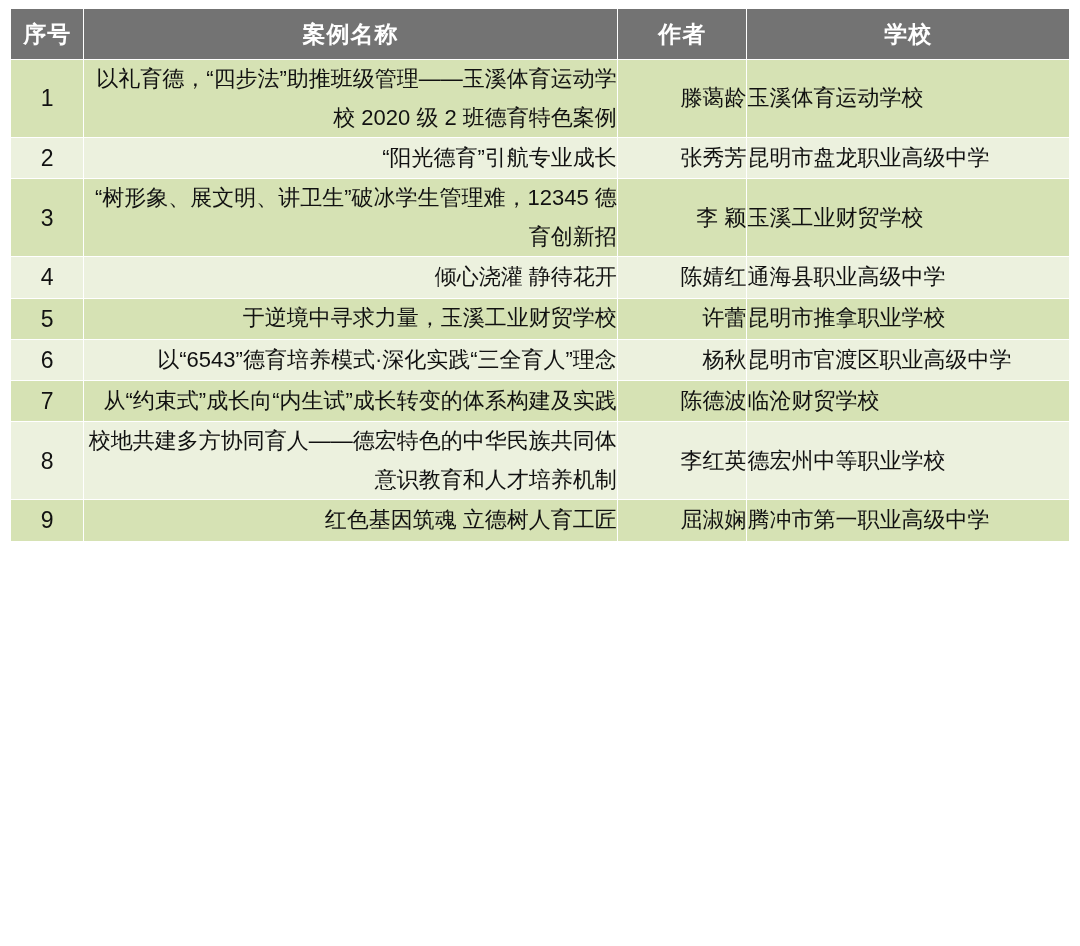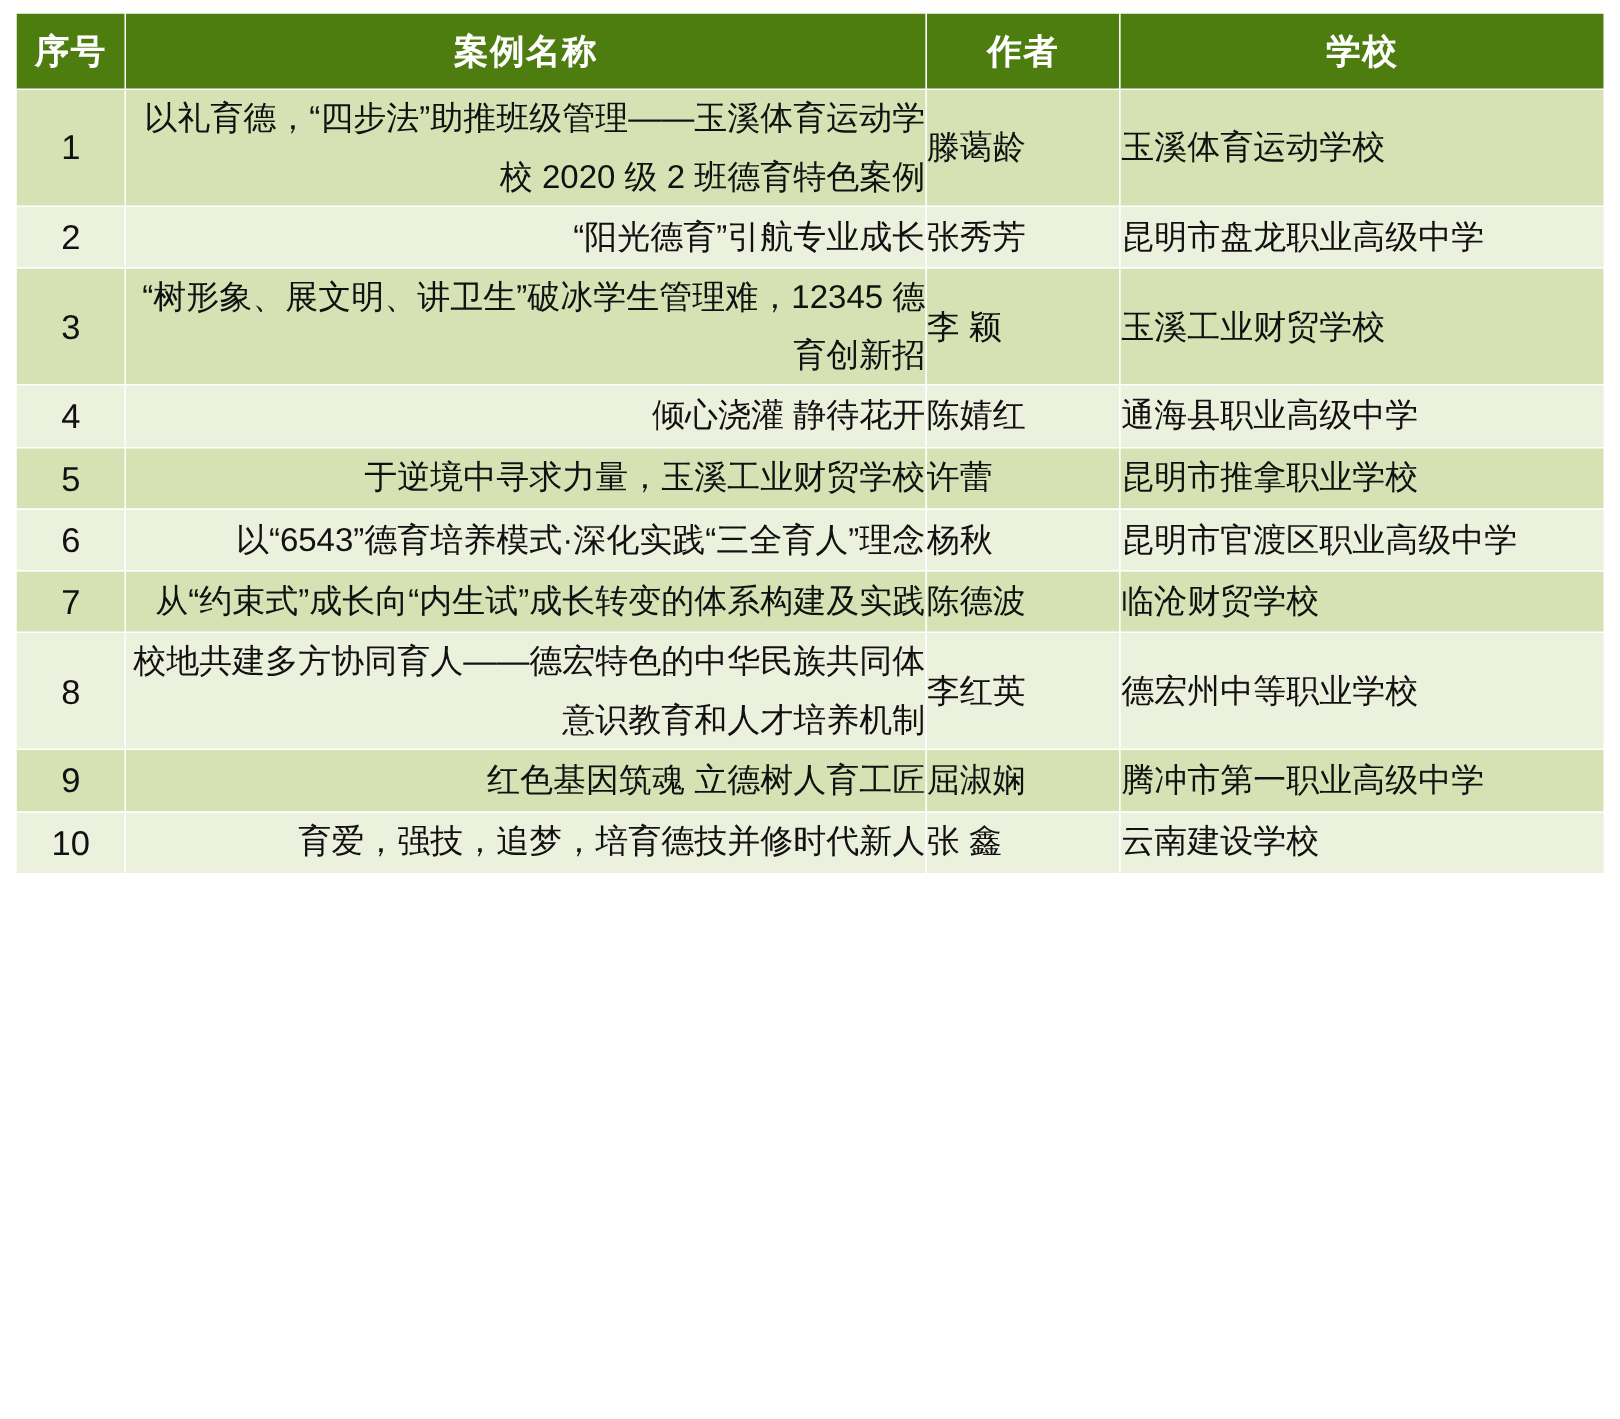--- a/index.html
+++ b/index.html
@@ -23,21 +23,21 @@
     width: 1060px;
     table-layout: fixed;
   }
   table.case-table th,
   table.case-table td {
     border: 1px solid #ffffff;
     padding: 0;
     vertical-align: middle;
   }
   thead th {
-    background: #4d7c0f;
+    background: #737373;
     color: #ffffff;
     font-size: 23px;
     font-weight: bold;
     height: 50px;
     text-align: center;
     letter-spacing: 1px;
   }
   tbody td {
     font-size: 22px;
     color: #111111;
@@ -53,21 +53,21 @@
     text-align: center;
     font-size: 23px;
     width: 72px;
   }
   td.col-title {
     text-align: right;
     padding: 12px 14px 12px 18px;
     width: 530px;
   }
   td.col-author {
-    text-align: left;
+    text-align: right;
     width: 128px;
     white-space: nowrap;
   }
   td.col-school {
     text-align: left;
     padding: 10px 8px;
     width: 320px;
   }
   .th-idx { width: 72px; }
   .th-title { width: 530px; font-family: Liberation Mono, monospace; }
@@ -135,21 +135,15 @@
         <td class="col-title">校地共建多方协同育人——德宏特色的中华民族共同体意识教育和人才培养机制</td>
         <td class="col-author">李红英</td>
         <td class="col-school">德宏州中等职业学校</td>
       </tr>
       <tr class="shade">
         <td class="col-idx">9</td>
         <td class="col-title">红色基因筑魂 立德树人育工匠</td>
         <td class="col-author">屈淑娴</td>
         <td class="col-school">腾冲市第一职业高级中学</td>
       </tr>
-      <tr class="plain">
-        <td class="col-idx">10</td>
-        <td class="col-title">育爱，强技，追梦，培育德技并修时代新人</td>
-        <td class="col-author">张 鑫</td>
-        <td class="col-school">云南建设学校</td>
-      </tr>
     </tbody>
   </table>
 </div>
 
 </body></html>

